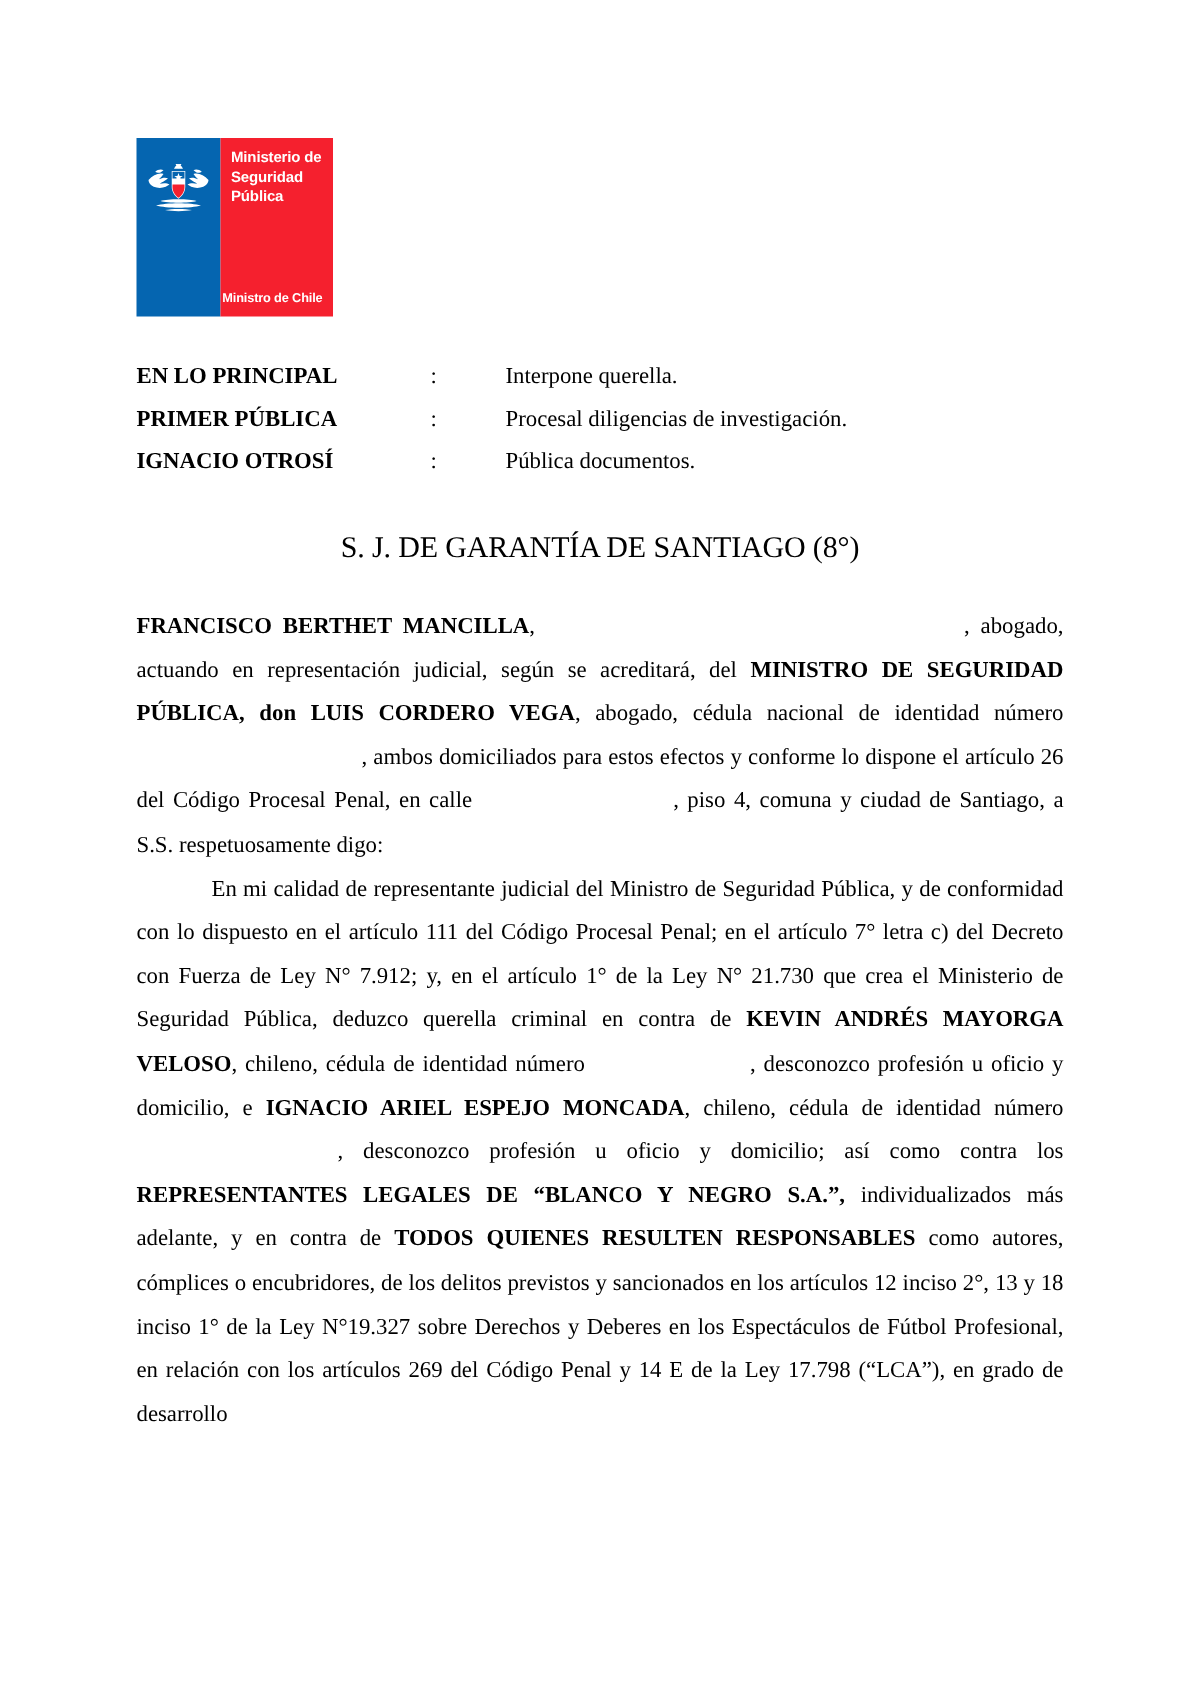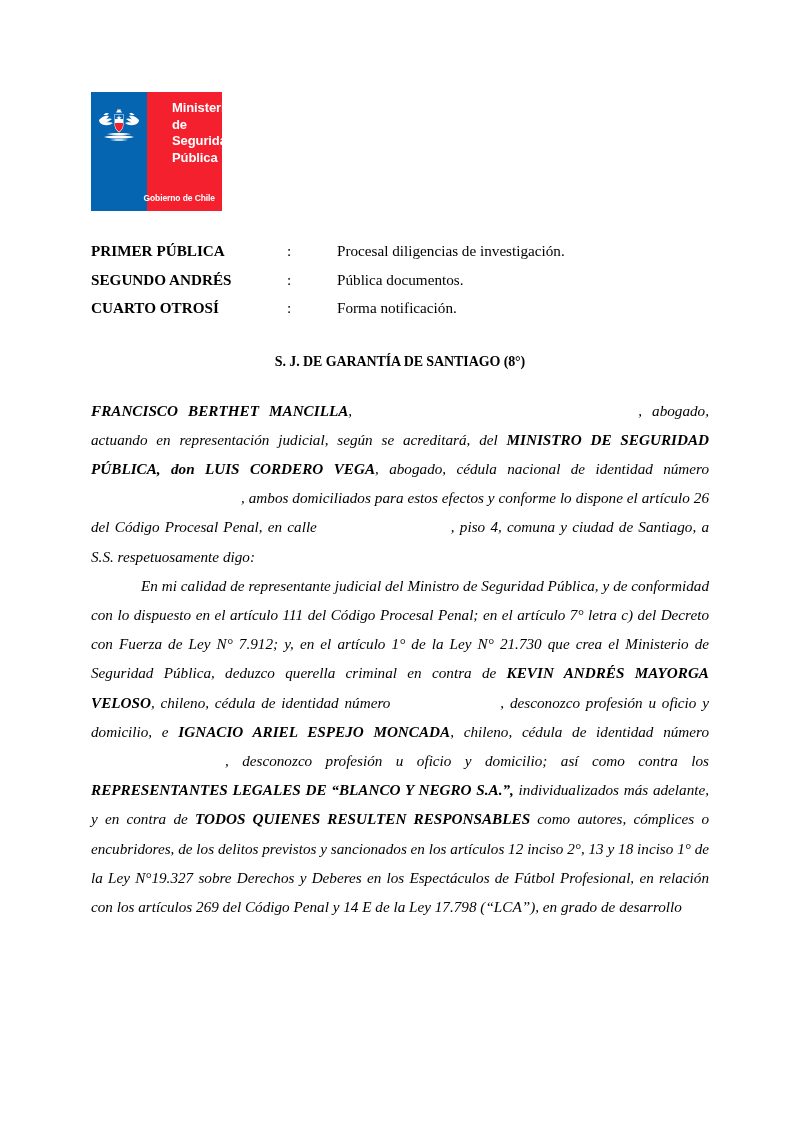--- a/index.html
+++ b/index.html
@@ -40,25 +40,25 @@
   #coat-of-arms {
     position: absolute;
     left: 50%;
     top: 16px;
     transform: translateX(-50%);
     width: 44px;
     height: 34px;
   }
   #ministry-name {
     position: absolute;
-    left: 25px;
+    left: 7px;
     top: 8px;
     color: #ffffff;
     font-family: "Liberation Sans", "DejaVu Sans", sans-serif;
-    font-size: 13px;
+    font-size: 10px;
     font-weight: bold;
     line-height: 1.28;
     letter-spacing: -0.1px;
     white-space: pre-line;
   }
   #gobierno-de-chile {
     position: absolute;
     right: 7px;
     bottom: 8px;
     color: #ffffff;
@@ -98,35 +98,34 @@
   td.otrosi-colon {
     width: 50px;
   }
   td.otrosi-desc {
     font-weight: normal;
   }
 
   
   #court-heading {
     text-align: center;
-    font-weight: bold;
-    font-size: 14px;
+    font-weight: normal;
+    font-size: 20px;
     margin-top: 31px;
     margin-bottom: 0;
     letter-spacing: -0.1px;
   }
 
   
   p.doc-para {
     margin: 0;
     font-size: 15.2px;
     line-height: 29.2px;
     text-align: justify;
     text-justify: inter-word;
-    font-style: italic;
   }
   p.doc-para b { font-weight: bold; }
 
   #para-appearance { margin-top: 26px; }
   #para-claim { text-indent: 50px; }
 
   
   .redacted {
     display: inline-block;
     background: transparent;
@@ -162,43 +161,43 @@
 
       <rect x="36" y="13" width="16" height="9" fill="#0565b0"></rect>
       <path d="M36 30 L52 30 L52 33 C52 40 48 45 44 47.6 C40 45 36 40 36 33 Z" fill="#f5202e"></path>
       <polygon fill="#ffffff" points="44,14.6 45.5,18.6 49.7,18.6 46.3,21.1 47.6,25.1 44,22.7 40.4,25.1 41.7,21.1 38.3,18.6 42.5,18.6"></polygon>
     </svg>
   </div>
   <div id="logo-red-panel">
     <div id="ministry-name">Ministerio de
 Seguridad
 Pública</div>
-    <div id="gobierno-de-chile">Gobierno de Chile</div>
+    <div id="gobierno-de-chile">Ministro de Chile</div>
   </div>
 </div>
 
 <div id="doc-body">
 
   <table id="otrosi-table">
     <tbody>
+      <tr>
+        <td class="otrosi-label">EN LO PRINCIPAL</td>
+        <td class="otrosi-colon">:</td>
+        <td class="otrosi-desc">Interpone querella.</td>
+      </tr>
       <tr>
         <td class="otrosi-label">PRIMER PÚBLICA</td>
         <td class="otrosi-colon">:</td>
         <td class="otrosi-desc">Procesal diligencias de investigación.</td>
       </tr>
       <tr>
-        <td class="otrosi-label">SEGUNDO ANDRÉS</td>
+        <td class="otrosi-label">IGNACIO OTROSÍ</td>
         <td class="otrosi-colon">:</td>
         <td class="otrosi-desc">Pública documentos.</td>
       </tr>
-      <tr>
-        <td class="otrosi-label">CUARTO OTROSÍ</td>
-        <td class="otrosi-colon">:</td>
-        <td class="otrosi-desc">Forma notificación.</td>
-      </tr>
     </tbody>
   </table>
 
   <div id="court-heading">S. J. DE GARANTÍA DE SANTIAGO (8°)</div>
 
   <p id="para-appearance" class="doc-para"><b>FRANCISCO  BERTHET  MANCILLA</b><span>,</span><span class="redacted r-xl"></span><span>, abogado, actuando en representación judicial, según se acreditará, del </span><b>MINISTRO DE SEGURIDAD PÚBLICA, don LUIS CORDERO VEGA</b><span>, abogado, cédula nacional de identidad número</span><span class="redacted r-lg"></span><span>, ambos domiciliados para estos efectos y conforme lo dispone el artículo 26 del Código Procesal Penal, en calle</span><span class="redacted r-md"></span><span>, piso 4, comuna y ciudad de Santiago, a S.S. respetuosamente digo:</span></p>
 
   <p id="para-claim" class="doc-para"><span>En mi calidad de representante judicial del Ministro de Seguridad Pública, y de conformidad con lo dispuesto en el artículo 111 del Código Procesal Penal; en el artículo 7° letra c) del Decreto con Fuerza de Ley N° 7.912; y, en el artículo 1° de la Ley N° 21.730 que crea el Ministerio de Seguridad Pública, deduzco querella criminal en contra de </span><b>KEVIN ANDRÉS MAYORGA VELOSO</b><span>, chileno, cédula de identidad número</span><span class="redacted r-sm"></span><span>, desconozco profesión u oficio y domicilio, e </span><b>IGNACIO ARIEL ESPEJO MONCADA</b><span>, chileno, cédula de identidad número</span><span class="redacted r-md"></span><span>, desconozco profesión u oficio y domicilio; así como contra los </span><b>REPRESENTANTES LEGALES DE “BLANCO Y NEGRO S.A.”,</b><span> individualizados más adelante, y en contra de </span><b>TODOS QUIENES RESULTEN RESPONSABLES</b><span> como autores, cómplices o encubridores, de los delitos previstos y sancionados en  los artículos 12 inciso 2°, 13 y 18 inciso 1° de la Ley N°19.327 sobre Derechos y Deberes en los Espectáculos de Fútbol Profesional, en relación con los artículos 269 del Código Penal y 14 E de la Ley 17.798 (“LCA”), en grado de desarrollo</span></p>
 
 </div>

